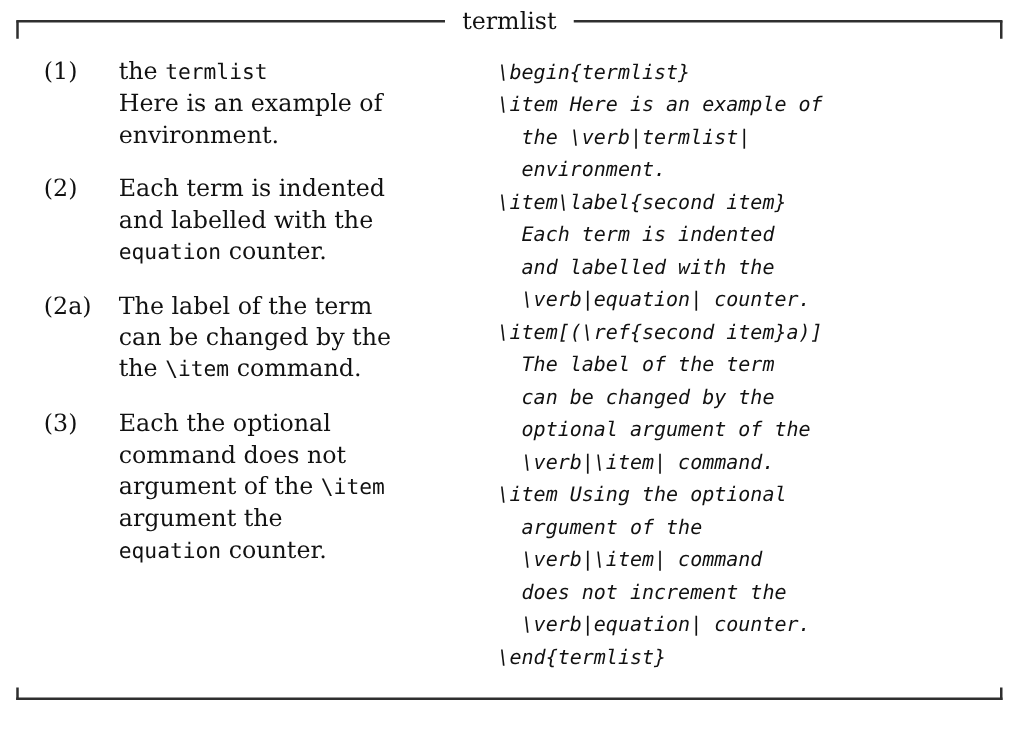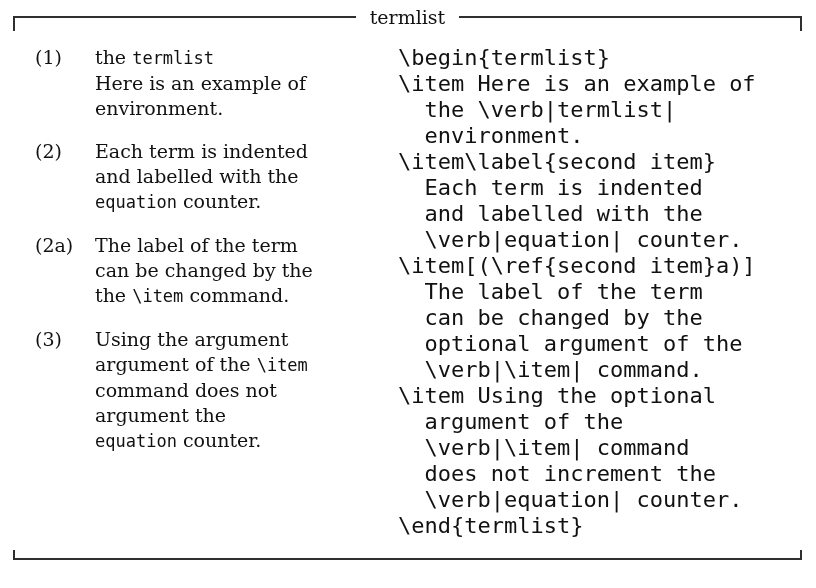--- a/index.html
+++ b/index.html
@@ -61,23 +61,24 @@
   .mono {
     font-family: "DejaVu Sans Mono", monospace;
     font-size: 17px;
   }
 
   
   .code-column {
     position: absolute;
     left: 398px; top: 45px;
     font-family: "DejaVu Sans Mono", monospace;
-    font-size: 22px;
+    font-size: 16px;
     line-height: 26px;
     white-space: pre;
+    font-style: italic;
   }
 </style>
 </head>
 <body>
 
 <div class="frame-top">
   <span class="hrule"></span>
   <span class="frame-title">termlist</span>
   <span class="hrule"></span>
 </div>
@@ -105,23 +106,23 @@
       <div class="term-label">(2a)</div>
       <div class="term-text">
         <div><span>The label of the term</span></div>
         <div><span>can be changed by the</span></div>
         <div><span>the </span><span class="mono">\item</span><span> command.</span></div>
       </div>
     </div>
     <div class="term-item">
       <div class="term-label">(3)</div>
       <div class="term-text">
-        <div><span>Using the argument</span></div>
+        <div><span>Each the optional</span></div>
+        <div><span>command does not</span></div>
         <div><span>argument of the </span><span class="mono">\item</span></div>
-        <div><span>command does not</span></div>
         <div><span>argument the</span></div>
         <div><span class="mono">equation</span><span> counter.</span></div>
       </div>
     </div>
   </div>
 
 <div class="code-column" id="code-column"><div>\begin{termlist}</div><div>\item Here is an example of</div><div>  the \verb|termlist|</div><div>  environment.</div><div>\item\label{second item}</div><div>  Each term is indented</div><div>  and labelled with the</div><div>  \verb|equation| counter.</div><div>\item[(\ref{second item}a)]</div><div>  The label of the term</div><div>  can be changed by the</div><div>  optional argument of the</div><div>  \verb|\item| command.</div><div>\item Using the optional</div><div>  argument of the</div><div>  \verb|\item| command</div><div>  does not increment the</div><div>  \verb|equation| counter.</div><div>\end{termlist}</div></div>
 
 <div class="frame-bottom"></div>
 

